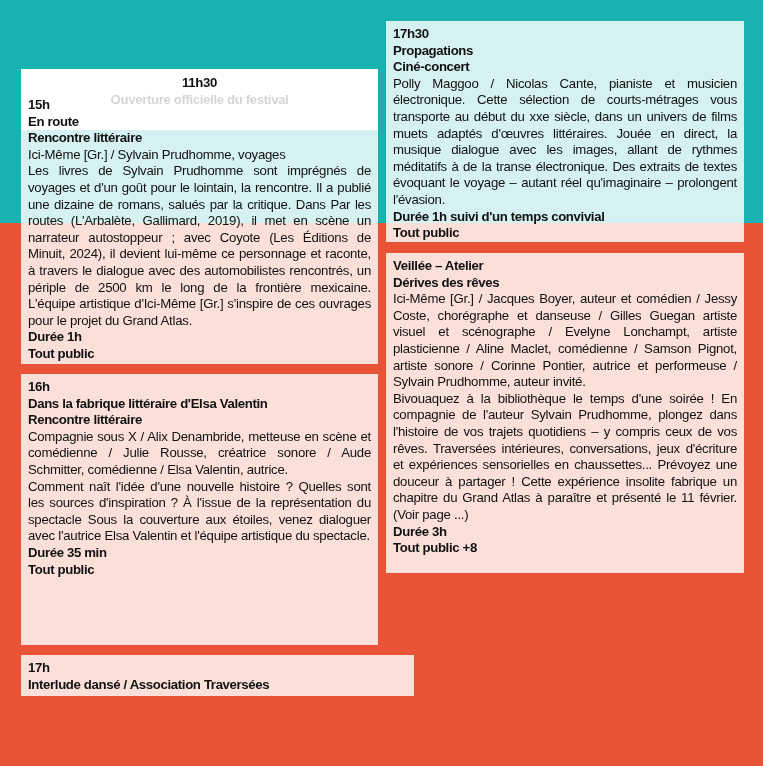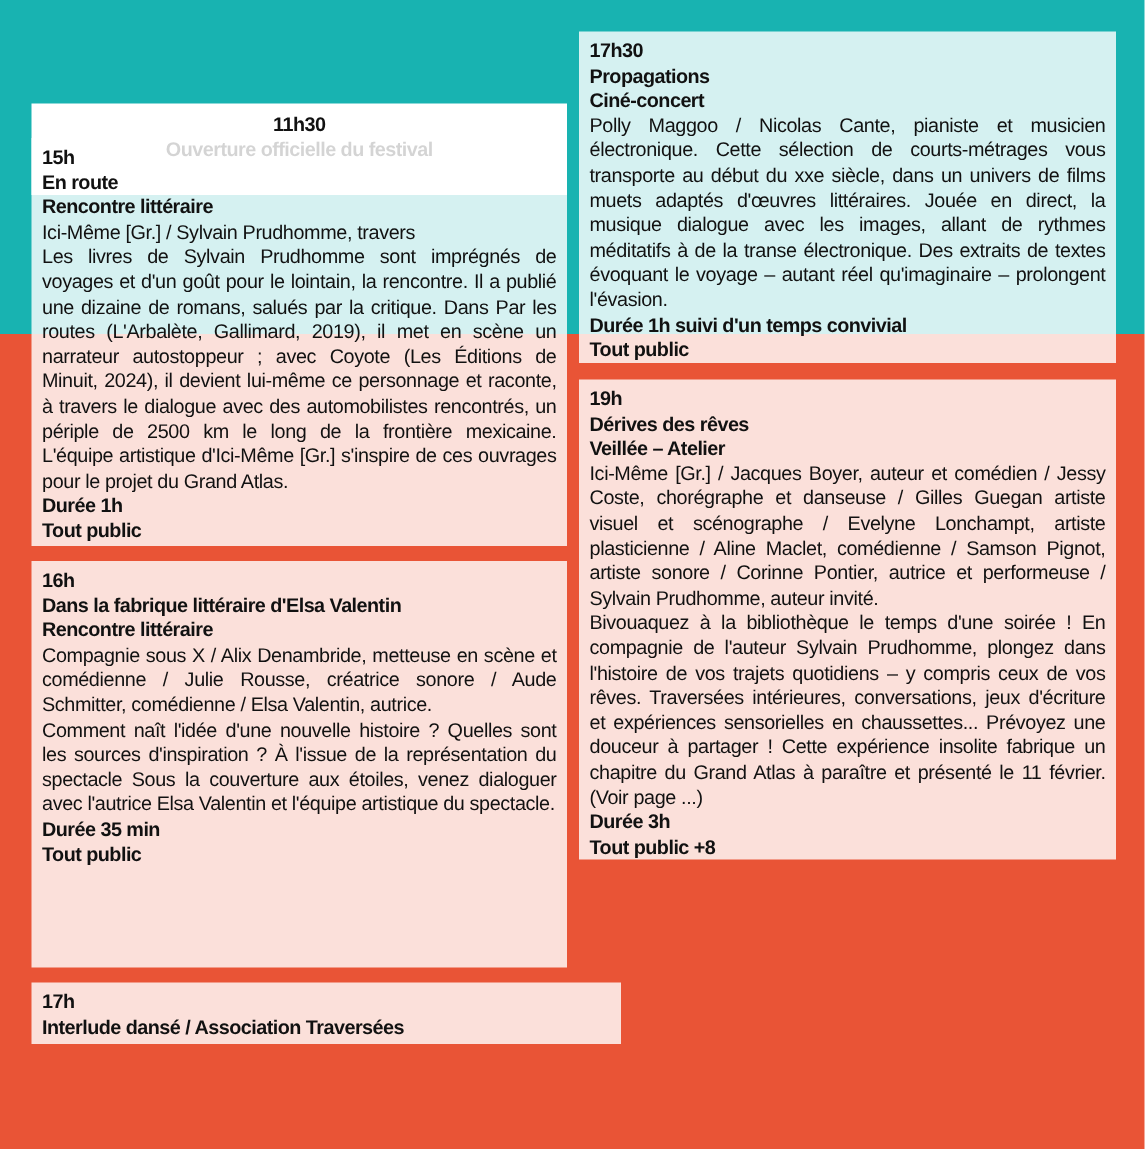--- a/index.html
+++ b/index.html
@@ -28,21 +28,21 @@
 
 <div class="box solid" style="left:21px; top:21px; width:357px; height:61px;">
   <div class="b">11h30</div>
   <div class="b">Ouverture officielle du festival</div>
 </div>
 
 <div class="box" style="left:21px; top:92px; width:357px; height:272px;">
   <div class="b">15h</div>
   <div class="b">En route</div>
   <div class="b">Rencontre littéraire</div>
-  <div class="p">Ici-Même [Gr.] / Sylvain Prudhomme, travers</div>
+  <div class="p">Ici-Même [Gr.] / Sylvain Prudhomme, voyages</div>
   <div class="p">Les livres de Sylvain Prudhomme sont imprégnés de voyages et d'un goût pour le lointain, la rencontre. Il a publié une dizaine de romans, salués par la critique. Dans Par les routes (L'Arbalète, Gallimard, 2019), il met en scène un narrateur autostoppeur ; avec Coyote (Les Éditions de Minuit, 2024), il devient lui-même ce personnage et raconte, à travers le dialogue avec des automobilistes rencontrés, un périple de 2500 km le long de la frontière mexicaine. L'équipe artistique d'Ici-Même [Gr.] s'inspire de ces ouvrages pour le projet du Grand Atlas.</div>
   <div class="b">Durée 1h</div>
   <div class="b">Tout public</div>
 </div>
 
 <div class="box" style="left:21px; top:374px; width:357px; height:271px;">
   <div class="b">16h</div>
   <div class="b">Dans la fabrique littéraire d'Elsa Valentin</div>
   <div class="b">Rencontre littéraire</div>
   <div class="p">Compagnie sous X / Alix Denambride, metteuse en scène et comédienne / Julie Rousse, créatrice sonore / Aude Schmitter, comédienne / Elsa Valentin, autrice.</div>
@@ -59,20 +59,19 @@
 <div class="box" style="left:386px; top:21px; width:358px; height:221px;">
   <div class="b">17h30</div>
   <div class="b">Propagations</div>
   <div class="b">Ciné-concert</div>
   <div class="p">Polly Maggoo / Nicolas Cante, pianiste et musicien électronique. Cette sélection de courts-métrages vous transporte au début du xxe siècle, dans un univers de films muets adaptés d'œuvres littéraires. Jouée en direct, la musique dialogue avec les images, allant de rythmes méditatifs à de la transe électronique. Des extraits de textes évoquant le voyage – autant réel qu'imaginaire – prolongent l'évasion.</div>
   <div class="b">Durée 1h suivi d'un temps convivial</div>
   <div class="b">Tout public</div>
 </div>
 
 <div class="box" style="left:386px; top:253px; width:358px; height:320px;">
-  <div class="b">19h</div>
+  <div class="b">Veillée – Atelier</div>
   <div class="b">Dérives des rêves</div>
-  <div class="b">Veillée – Atelier</div>
   <div class="p">Ici-Même [Gr.] / Jacques Boyer, auteur et comédien / Jessy Coste, chorégraphe et danseuse / Gilles Guegan artiste visuel et scénographe / Evelyne Lonchampt, artiste plasticienne / Aline Maclet, comédienne / Samson Pignot, artiste sonore / Corinne Pontier, autrice et performeuse / Sylvain Prudhomme, auteur invité.</div>
   <div class="p">Bivouaquez à la bibliothèque le temps d'une soirée ! En compagnie de l'auteur Sylvain Prudhomme, plongez dans l'histoire de vos trajets quotidiens – y compris ceux de vos rêves. Traversées intérieures, conversations, jeux d'écriture et expériences sensorielles en chaussettes... Prévoyez une douceur à partager ! Cette expérience insolite fabrique un chapitre du Grand Atlas à paraître et présenté le 11 février. (Voir page ...)</div>
   <div class="b">Durée 3h</div>
   <div class="b">Tout public +8</div>
 </div>
 
 </body></html>

